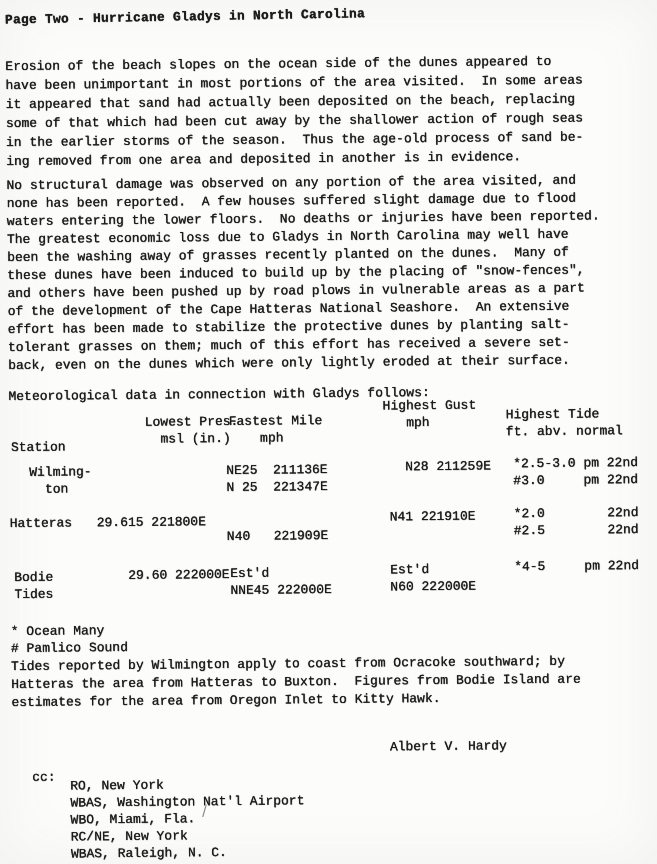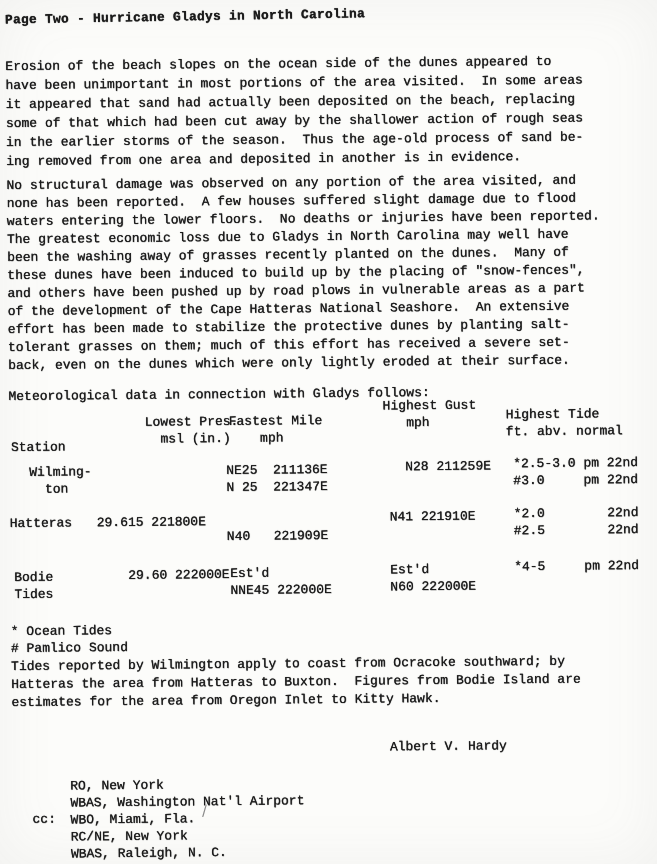--- a/index.html
+++ b/index.html
@@ -68,21 +68,21 @@
   .r3-fastest  { top: 564px; left: 228px; }
   .r3-gust     { top: 562px; left: 388px; }
   .r3-tide     { top: 560px; left: 512px; }
 
   .fn-ocean   { top: 621px; left: 8px; }
   .fn-pamlico { top: 638px; left: 8px; }
   .tides-note { top: 655px; left: 8px; line-height: 18px; }
 
   .signature { top: 740px; left: 386px; }
 
-  .cc-label { top: 809px; left: 28px; }
+  .cc-label { top: 767px; left: 28px; }
   .cc-list  { top: 775px; left: 66px; line-height: 17px; }
 
   .pen-mark {
     top: 803px; left: 196px;
     color: #8a8a8a;
     font-size: 15px;
     transform: rotate(-12deg);
     text-shadow: none;
   }
 </style>
@@ -150,21 +150,21 @@
 Tides</div>
         <div class="tbl-cell ink r3-pressure">29.60 222000E</div>
         <div class="tbl-cell ink r3-fastest">Est'd
 NNE45 222000E</div>
         <div class="tbl-cell ink r3-gust">Est'd
 N60 222000E</div>
         <div class="tbl-cell ink r3-tide">*4-5     pm 22nd</div>
       </div>
     </div>
 
-    <div class="abs ink fn-ocean">* Ocean Tides</div>
+    <div class="abs ink fn-ocean">* Ocean Many</div>
     <div class="abs ink fn-pamlico"># Pamlico Sound</div>
     <div class="abs ink pre tides-note">Tides reported by Wilmington apply to coast from Ocracoke southward; by
 Hatteras the area from Hatteras to Buxton.  Figures from Bodie Island are
 estimates for the area from Oregon Inlet to Kitty Hawk.</div>
 
     <div class="abs ink signature">Albert V. Hardy</div>
 
     <div class="abs ink cc-label">cc:</div>
     <div class="abs ink pre cc-list">RO, New York
 WBAS, Washington Nat'l Airport

